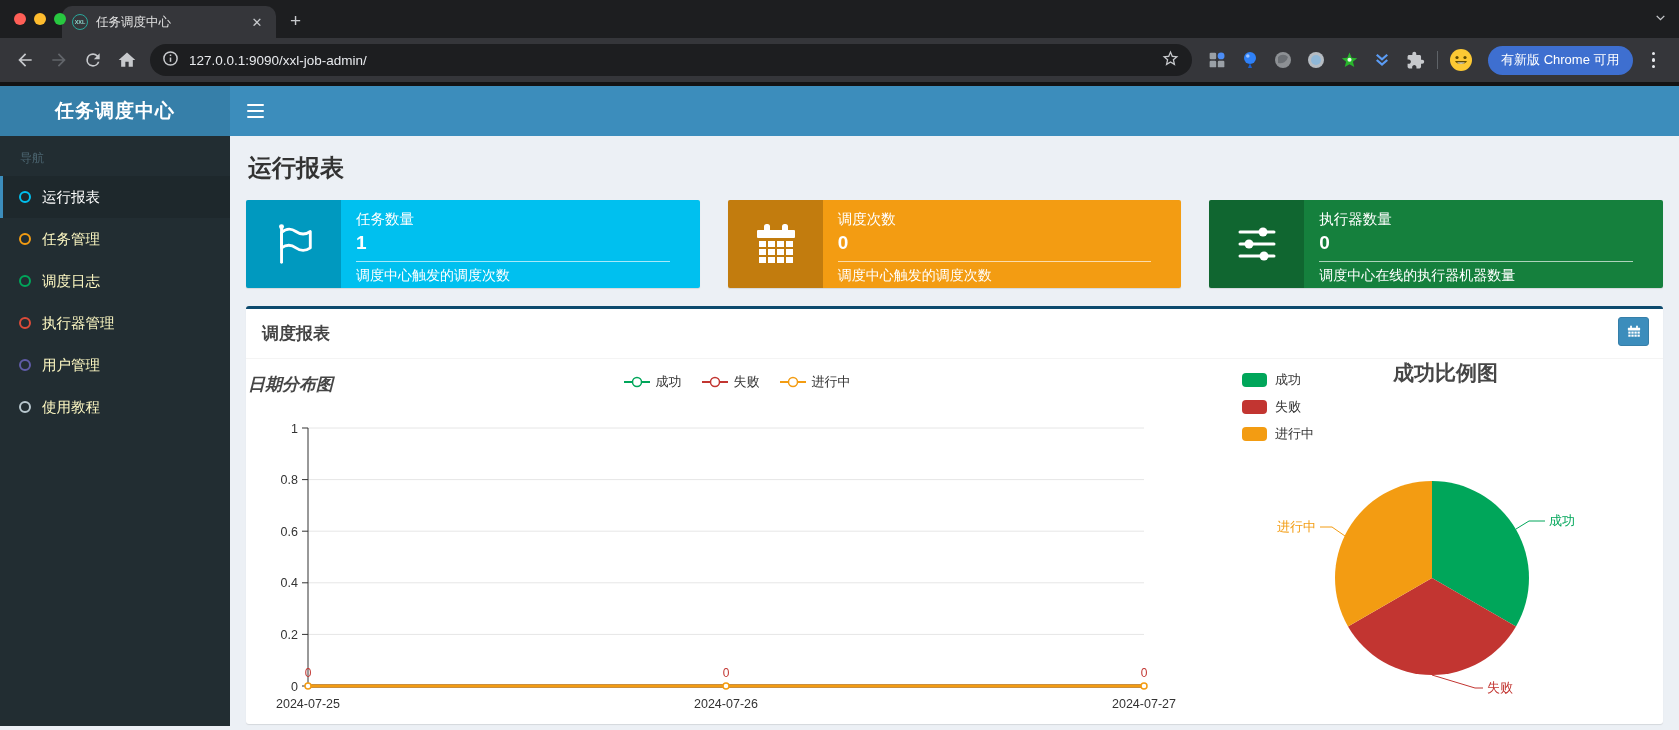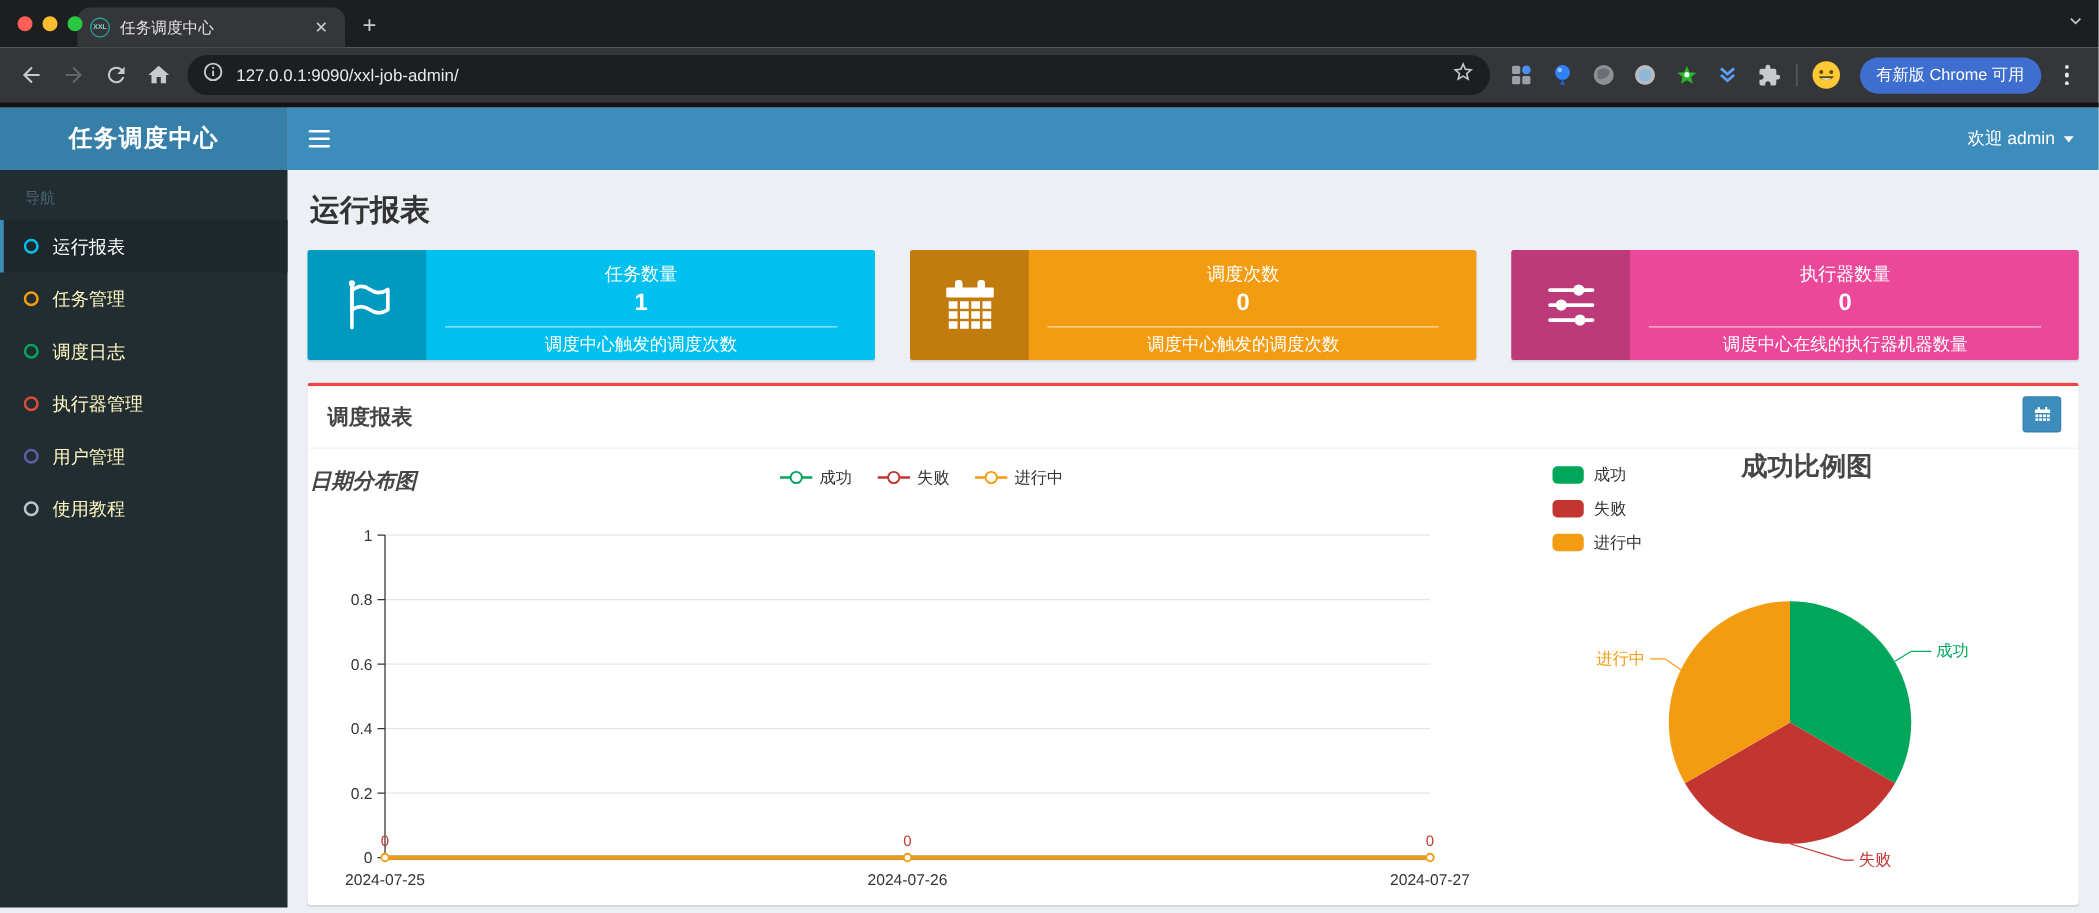--- a/index.html
+++ b/index.html
@@ -55,27 +55,27 @@
   .welcome { margin-left:auto; padding-right:20px; font-size:14px; display:flex; align-items:center; gap:7px; height:50px; }
   .caret { width:0; height:0; border-left:4px solid transparent; border-right:4px solid transparent; border-top:5px solid #fff; }
 
   .content { flex:1; padding:6px 16px 0 16px; min-width:0; }
   .page-title { font-size:24px; font-weight:600; color:#333; margin:10px 0 16px 2px; }
 
   .info-row { display:flex; gap:28px; }
   .info-box { flex:1; height:88px; display:flex; color:#fff; border-radius:2px; overflow:hidden;
               box-shadow:0 1px 1px rgba(0,0,0,.1); }
   .ib-icon { width:95px; background:rgba(0,0,0,0.2); display:flex; align-items:center; justify-content:center; flex-shrink:0; }
-  .ib-body { flex:1; padding:10px 30px 0 15px; min-width:0;text-align:center; }
+  .ib-body { flex:1; padding:10px 30px 0 15px; min-width:0; }
   .ib-label { font-size:14.5px; }
   .ib-num { font-size:19px; font-weight:bold; margin-top:3px; }
   .ib-divider { border:0; border-top:1px solid rgba(255,255,255,0.65); margin:7px 0 5px 0; }
   .ib-desc { font-size:14px; white-space:nowrap; }
 
-  .panel { margin-top:18px; background:#fff; border-top:3px solid #ef4444; border-radius:3px;
+  .panel { margin-top:18px; background:#fff; border-top:3px solid #0c4a6e; border-radius:3px;
            box-shadow:0 1px 1px rgba(0,0,0,.1); }
   .panel-header { position:relative; padding:13px 16px; font-size:17px; font-weight:bold; color:#444;
                   border-bottom:1px solid #f4f4f4; }
   .cal-btn { position:absolute; right:14px; top:8px; width:31px; height:29px; background:#3c8dbc;
              border:1px solid #367fa9; border-radius:3px; display:flex; align-items:center; justify-content:center; cursor:pointer; }
   .panel-body { display:flex; height:365px; }
 
   .line-sec { flex:1; position:relative; min-width:0; }
   .chart-title { position:absolute; left:2px; top:14px; font-size:17px; font-weight:bold; color:#464646;font-style:italic; }
   .line-legend { display:flex; justify-content:center; align-items:center; gap:20px; height:36px; padding-top:10px; }
@@ -242,24 +242,20 @@
     </div>
   </div>
 
   <div class="main">
     <div class="navbar">
       <span class="hamburger">
           <i></i>
           <i></i>
           <i></i>
         </span>
-      <span class="welcome">
-        <span>欢迎 admin</span>
-        <span class="caret"></span>
-      </span>
     </div>
 
     <div class="content">
       <div class="page-title">运行报表</div>
 
       <div class="info-row">
         <div class="info-box" style="background-color: rgb(0, 192, 239);">
           <div class="ib-icon">
             <svg width="46" height="46" viewBox="0 0 48 48" fill="none" stroke="#fff" stroke-width="3">
               <circle cx="11" cy="6" r="2.6" fill="#fff" stroke="none"></circle>
@@ -298,21 +294,21 @@
             </svg>
           </div>
           <div class="ib-body">
             <div class="ib-label">调度次数</div>
             <div class="ib-num">0</div>
             <hr class="ib-divider">
             <div class="ib-desc">调度中心触发的调度次数</div>
           </div>
         </div>
 
-        <div class="info-box" style="background-color: #ec4899;">
+        <div class="info-box" style="background-color: #15803d;">
           <div class="ib-icon">
             <svg width="44" height="44" viewBox="0 0 44 44" stroke="#fff" stroke-width="3" stroke-linecap="round">
               <line x1="5" y1="10" x2="39" y2="10"></line>
                 <circle cx="28" cy="10" r="4.5" fill="#fff" stroke="none"></circle>
               <line x1="5" y1="22" x2="39" y2="22"></line>
                 <circle cx="14" cy="22" r="4.5" fill="#fff" stroke="none"></circle>
               <line x1="5" y1="34" x2="39" y2="34"></line>
                 <circle cx="29" cy="34" r="4.5" fill="#fff" stroke="none"></circle>
             </svg>
           </div>

